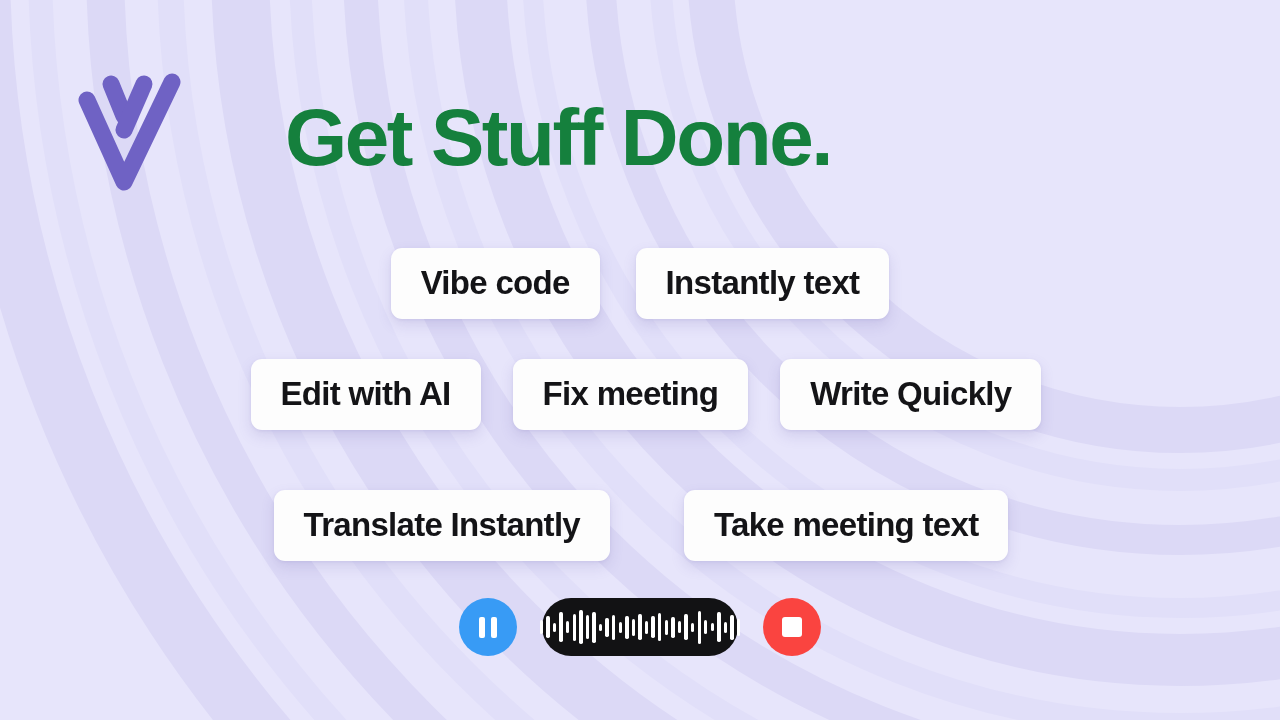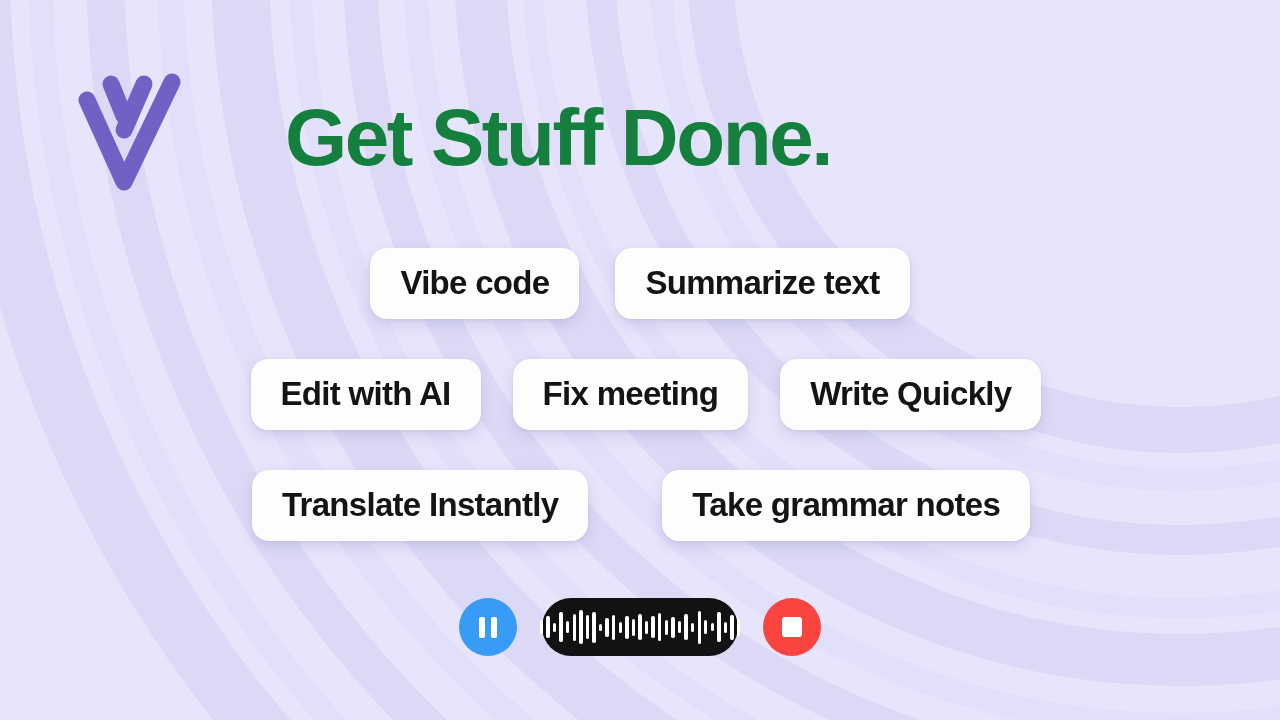--- a/index.html
+++ b/index.html
@@ -64,27 +64,27 @@
     left: 0;
     top: 248px;
     width: 1280px;
   }
   .row {
     display: flex;
     justify-content: center;
     align-items: center;
   }
   .row-1 { gap: 36px; margin-bottom: 40px; }
-  .row-2 { gap: 32px; margin-bottom: 40px; padding-left: 12px; }
+  .row-2 { gap: 32px; margin-bottom: 60px; padding-left: 12px; }
   .row-3 { gap: 74px; padding-left: 2px; }
 
   .pill {
     background: #fdfdfd;
     border: none;
-    border-radius: 17px;
+    border-radius: 11px;
     box-shadow: 0 6px 14px rgba(99, 90, 170, 0.16),
                 0 1px 3px rgba(99, 90, 170, 0.10);
     color: #141417;
     font-family: "Liberation Sans", sans-serif;
     font-size: 33px;
     font-weight: 700;
     letter-spacing: -0.7px;
     line-height: 1;
     padding: 18px 30px 20px 30px;
     white-space: nowrap;
@@ -190,32 +190,32 @@
       <path d="M 66 18 L 46 64"></path>
     </g>
   </svg>
 
   <div class="title">Get Stuff Done.</div>
 
   <div class="rows">
 
     <div class="row row-1">
       <button class="pill">Vibe code</button>
-      <button class="pill">Summarize text</button>
+      <button class="pill">Instantly text</button>
     </div>
 
     <div class="row row-2">
       <button class="pill">Edit with AI</button>
       <button class="pill">Fix meeting</button>
       <button class="pill">Write Quickly</button>
     </div>
 
     <div class="row row-3">
       <button class="pill">Translate Instantly</button>
-      <button class="pill">Take grammar notes</button>
+      <button class="pill">Take meeting text</button>
     </div>
 
   </div>
 
   <div class="controls">
 
     <button class="round-btn btn-pause">
       <span class="pause-glyph">
         <i></i>
           <i></i>

